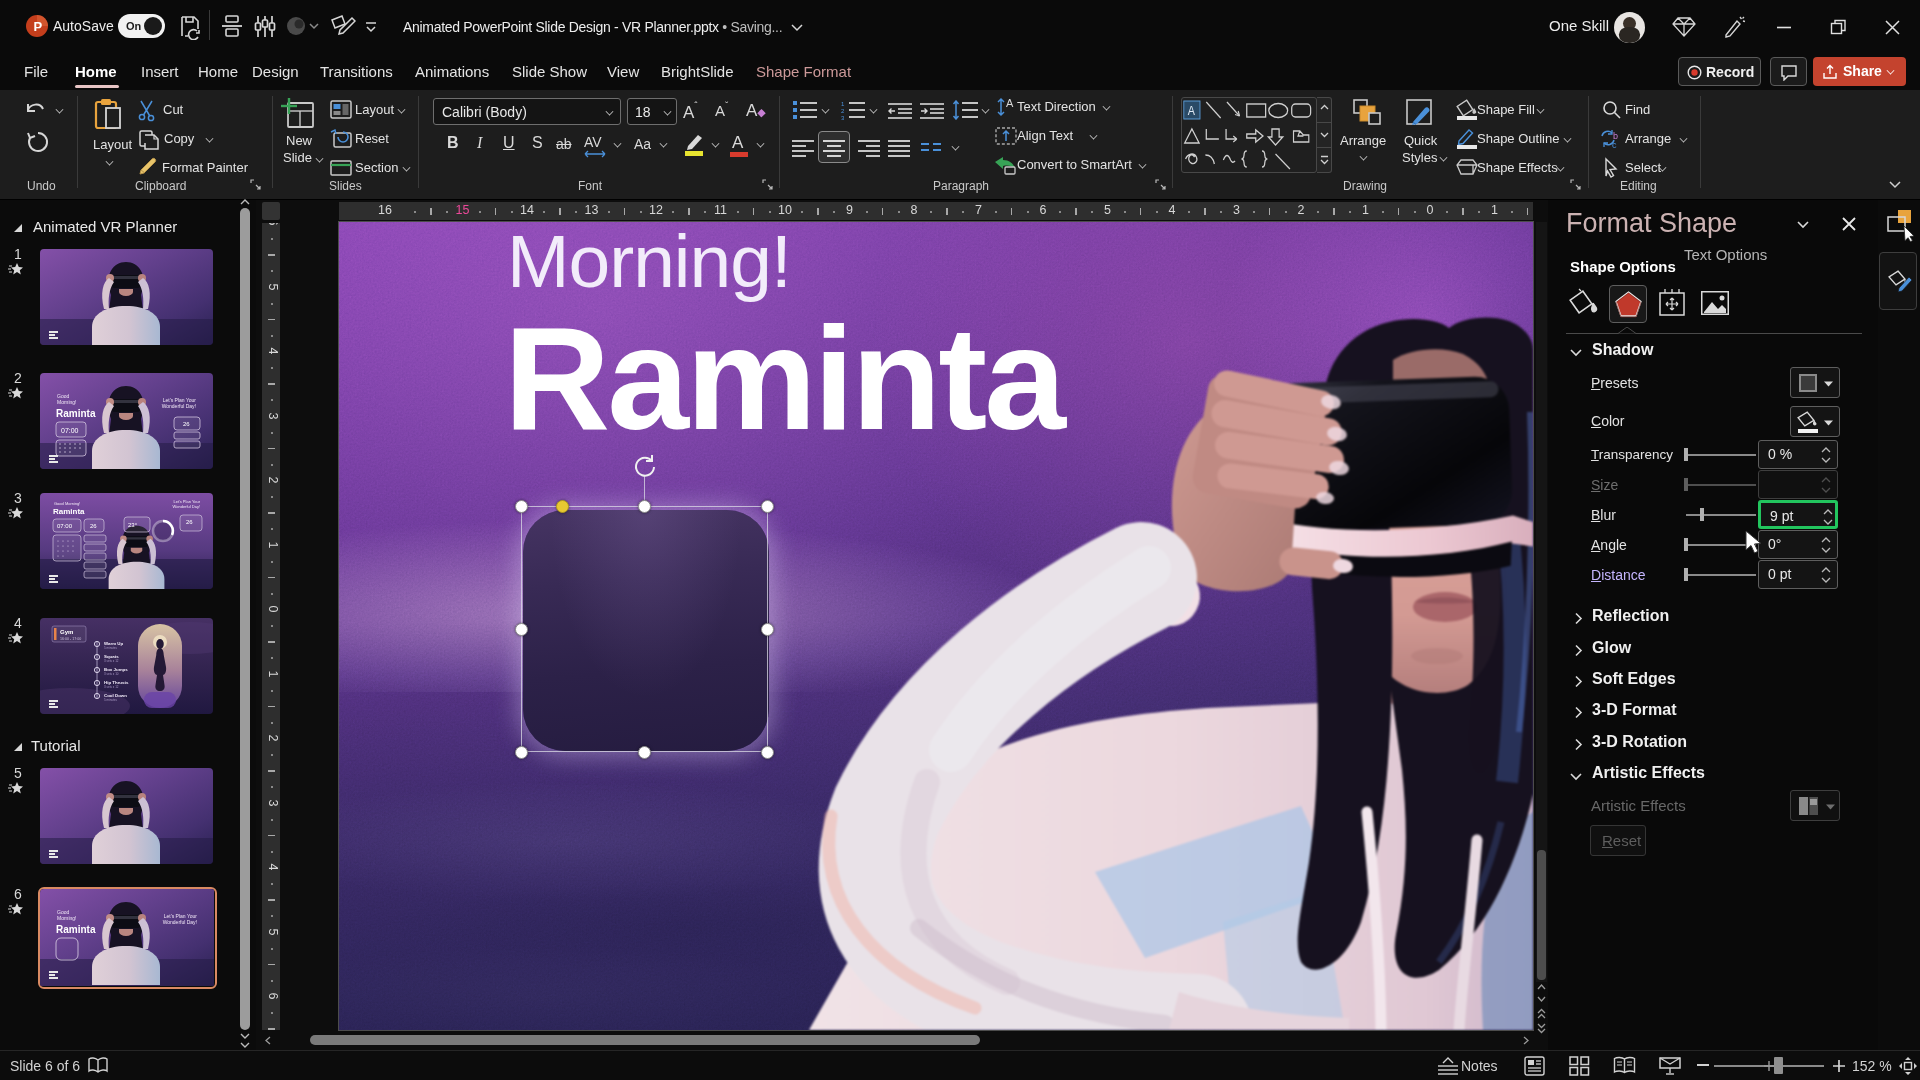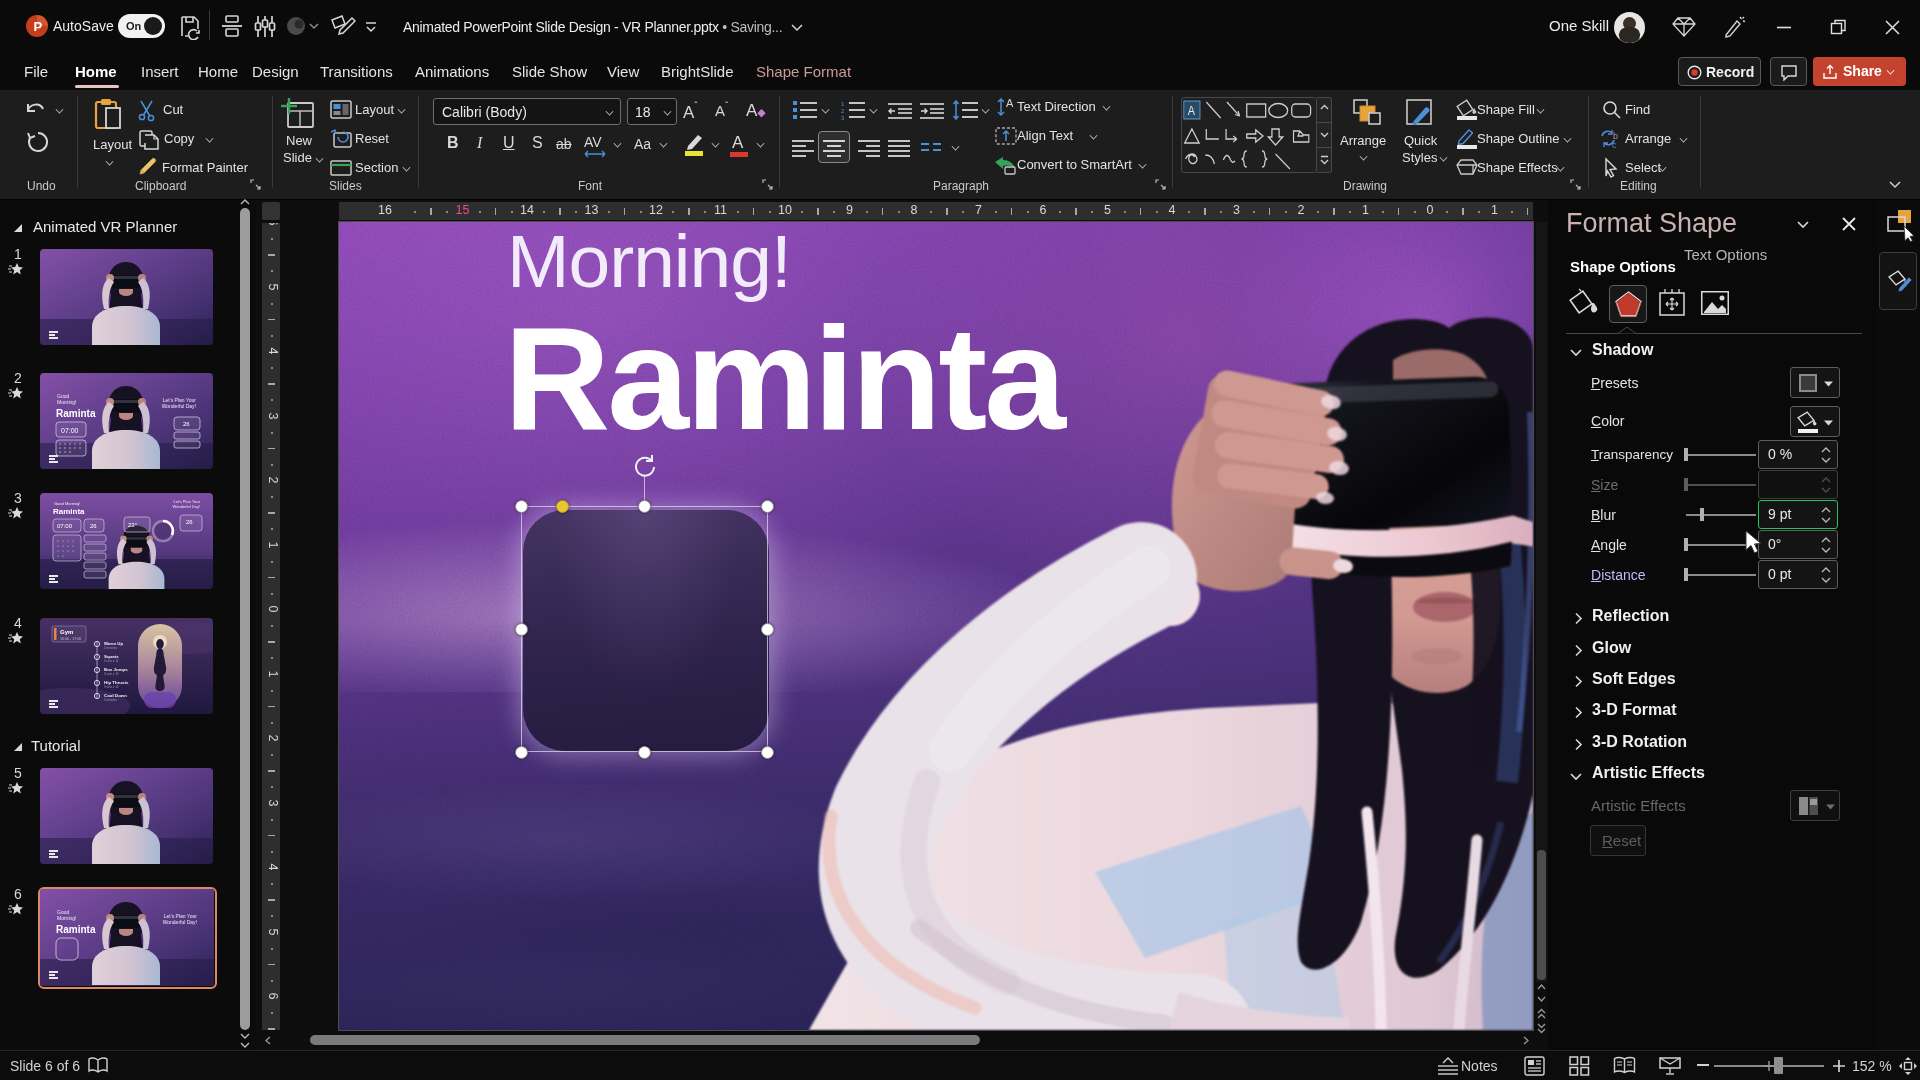--- a/index.html
+++ b/index.html
@@ -1126,21 +1126,21 @@
   <div class="abs" style="left:138px;top:284px;width:70px;height:1.5px;background:#4e4e4e;"></div>
   <div class="abs" style="left:136px;top:278px;width:4px;height:13px;background:#5e5e5e;"></div>
   <div class="abs" style="left:210px;top:270px;width:80px;height:29px;border:1px solid #3e3e3e;border-radius:3px;background:#101010;">
     <svg class="abs" style="left:62px;top:4px;" width="10" height="20" viewBox="0 0 10 20">
         <path d="M1 7 L5 3 L9 7 M1 13 L5 17 L9 13" fill="none" stroke="#4e4e4e" stroke-width="1.3"></path>
       </svg>
   </div>
   <div class="abs" style="left:43px;top:307px;font-size:14px;color:#e2e2e2;"><u>B</u>lur</div>
   <div class="abs" style="left:138px;top:314px;width:70px;height:1.5px;background:#8a8a8a;"></div>
   <div class="abs" style="left:152px;top:308px;width:4px;height:13px;background:#b0b0b0;"></div>
-  <div class="abs" style="left:210px;top:300px;width:80px;height:29px;border:1px solid #22c55e;border-radius:3px;background:#141414;">
+  <div class="abs" style="left:210px;top:300px;width:80px;height:29px;border:3px solid #22c55e;border-radius:3px;background:#141414;">
     <div class="abs" style="left:9px;top:5px;font-size:14px;color:#e8e8e8;">9 pt</div>
     <svg class="abs" style="left:62px;top:4px;" width="10" height="20" viewBox="0 0 10 20">
         <path d="M1 7 L5 3 L9 7 M1 13 L5 17 L9 13" fill="none" stroke="#b9b9b9" stroke-width="1.3"></path>
       </svg>
   </div>
   <div class="abs" style="left:43px;top:337px;font-size:14px;color:#e2e2e2;"><u>A</u>ngle</div>
   <div class="abs" style="left:138px;top:344px;width:70px;height:1.5px;background:#8a8a8a;"></div>
   <div class="abs" style="left:136px;top:338px;width:4px;height:13px;background:#b0b0b0;"></div>
   <div class="abs" style="left:210px;top:330px;width:80px;height:29px;border:1px solid #5e5e5e;border-radius:3px;background:#141414;">
     <div class="abs" style="left:9px;top:5px;font-size:14px;color:#e8e8e8;">0°</div>

